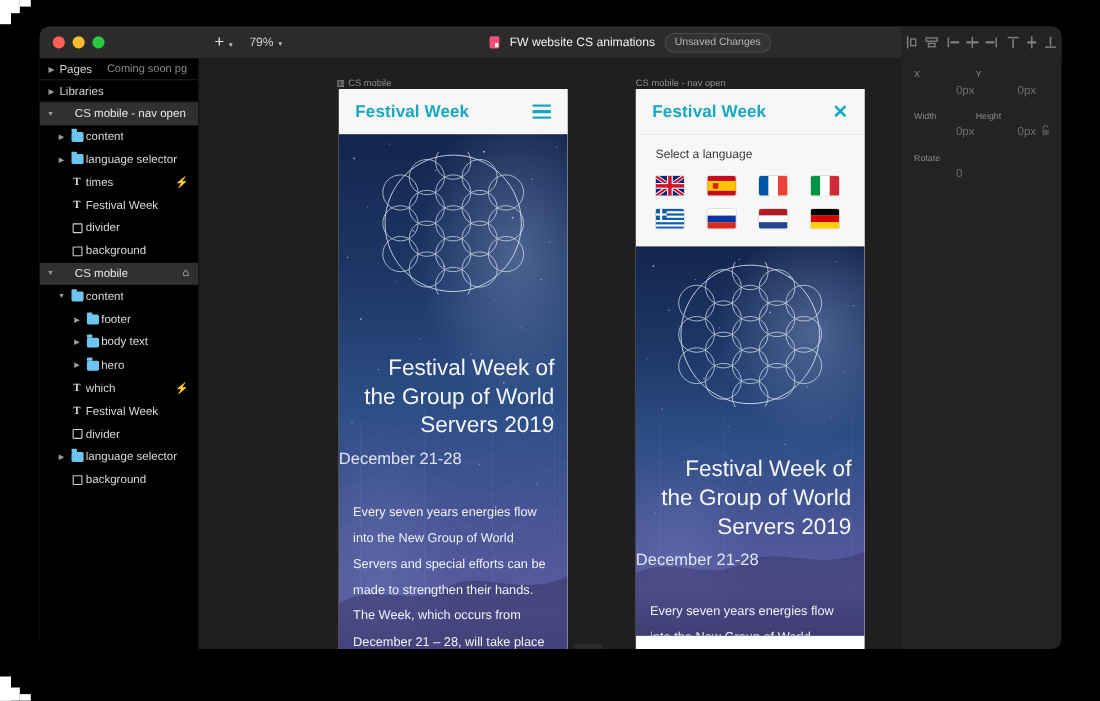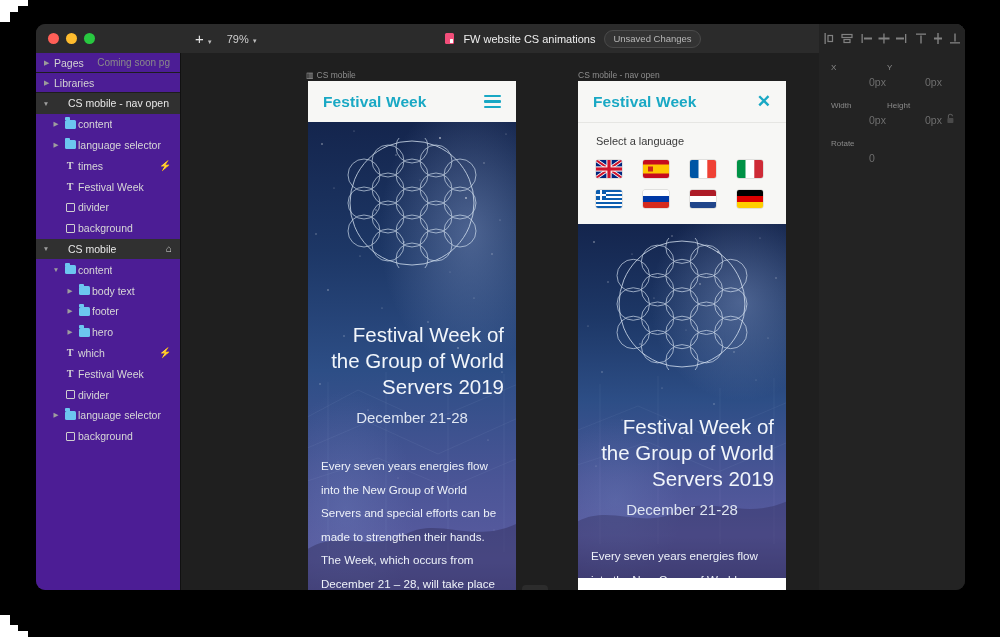--- a/index.html
+++ b/index.html
@@ -34,21 +34,21 @@
     background: #2b2b2b;
     display:flex; align-items:center;
   }
   .traffic { display:flex; gap:7px; padding-left:12px; }
   .dot { width:11px; height:11px; border-radius:50%; }
   .dot.red{background:#ff5f57;} .dot.yellow{background:#febc2e;} .dot.green{background:#28c840;}
 
   
   .sidebar {
     position:absolute; left:0; top:29px; width:145px; bottom:0;
-    background: #4c1d95;
+    background: #000000;
     border-right: 1px solid #111;
     font-size: 10.5px; color:#d2d2d2;
   }
   .side-row {
     height:20px; display:flex; align-items:center;
     padding-left:8px; border-bottom:1px solid #1d1d1d;
   }
   .side-row .label { flex:0 0 auto; }
   .side-row .right { margin-left:auto; padding-right:10px; color:#8a8a8a; font-size:10px;}
   .caret { width:10px; font-size:7px; color:#9a9a9a; display:inline-block; }
@@ -149,21 +149,21 @@
       radial-gradient(ellipse 70% 45% at 78% 22%, rgba(150,170,215,.40), rgba(0,0,0,0) 62%),
       radial-gradient(ellipse 55% 40% at 18% 78%, rgba(110,130,190,.32), rgba(0,0,0,0) 60%),
       linear-gradient(180deg,#14254d 0%,#1d3766 26%,#2d4e86 50%,#4a5596 72%,#5a5ba0 88%,#4b4a86 100%);
   }
   .stars{ position:absolute; inset:0; opacity:.85;}
   .flower{ position:absolute; left:50%; transform:translateX(-50%); }
   .hero-h1{
     position:relative; text-align:right; color:#f2f6fb;
     font-size:20.5px; line-height:1.26; font-weight:400; padding:0 12px;
   }
-  .hero-date{ position:relative; text-align:center; color:#dfe6f2; font-size:15px; margin-top:10px;}
+  .hero-date{ position:relative; color:#dfe6f2; font-size:15px; margin-top:10px;}
   .body-text{
     position:relative; color:#eef2f9; font-size:11.6px; line-height:2.02; padding:0 13px;
   }
   .send-btn{
     position:absolute; width:26px;height:26px;border-radius:4px;
     background:#2c2c2c; display:flex;align-items:center;justify-content:center;
     font-size:13px;
   }
 
   
@@ -367,28 +367,28 @@
           <span class="icn">
             <i class="folder"></i>
           </span>
           <span class="nm">content</span>
         </div>
         <div class="layer ind2">
           <span class="tw">▶</span>
           <span class="icn">
             <i class="folder"></i>
           </span>
-          <span class="nm">body text</span>
+          <span class="nm">footer</span>
         </div>
         <div class="layer ind2">
           <span class="tw">▶</span>
           <span class="icn">
             <i class="folder"></i>
           </span>
-          <span class="nm">footer</span>
+          <span class="nm">body text</span>
         </div>
         <div class="layer ind2">
           <span class="tw">▶</span>
           <span class="icn">
             <i class="folder"></i>
           </span>
           <span class="nm">hero</span>
         </div>
         <div class="layer ind1">
           <span class="tw"></span>

